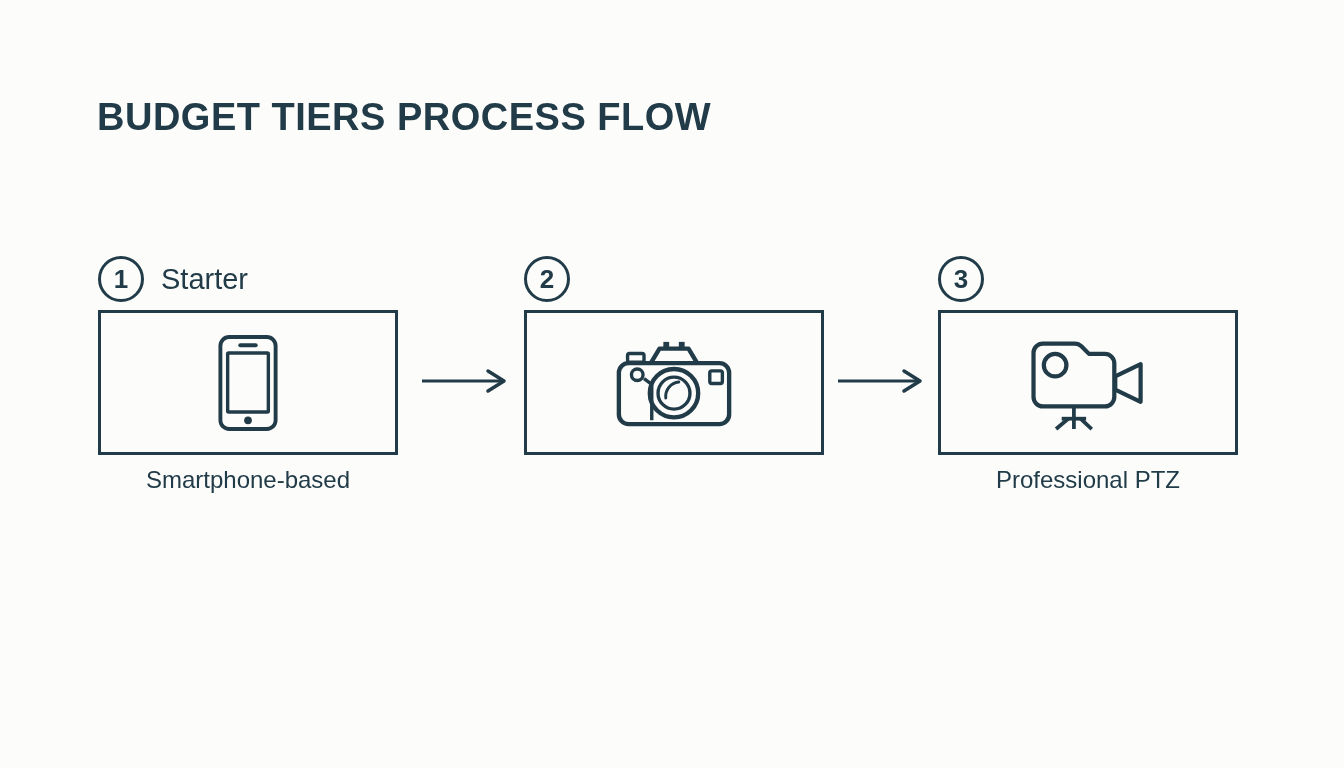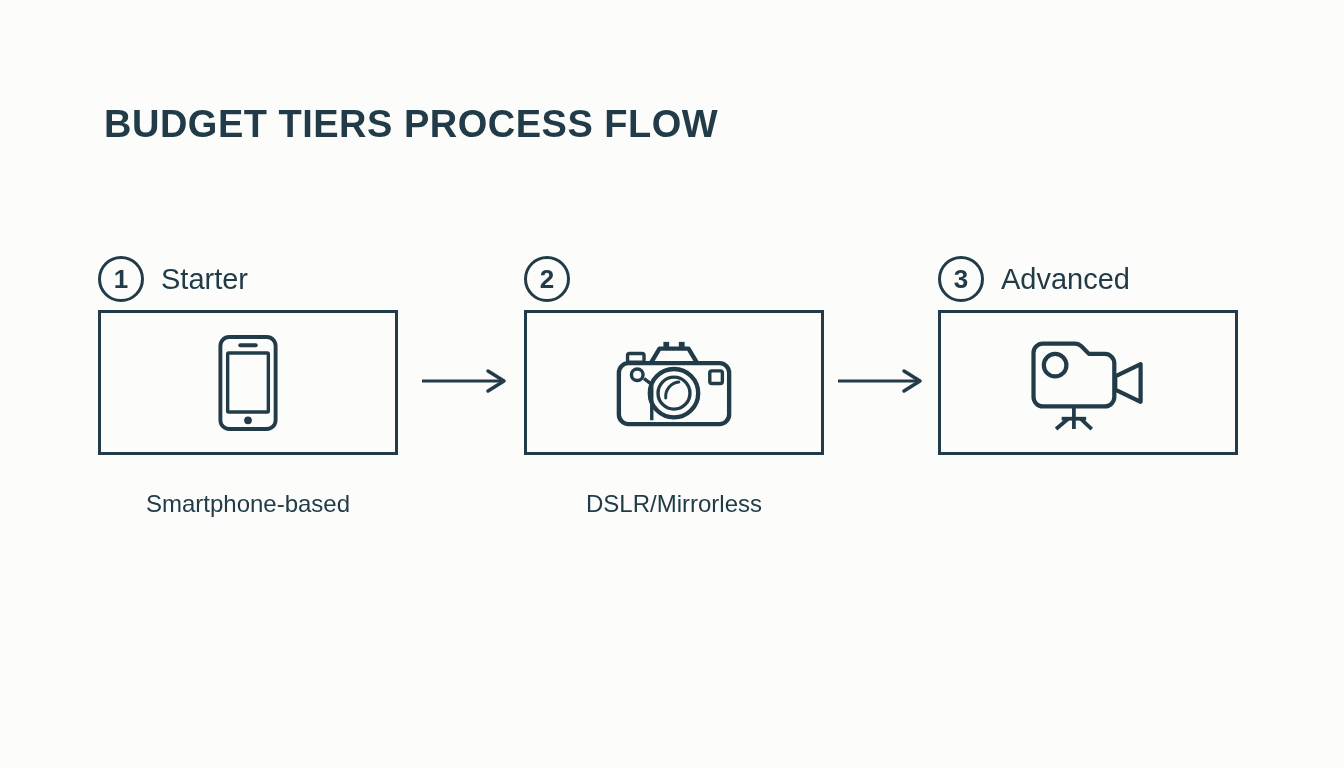--- a/index.html
+++ b/index.html
@@ -14,21 +14,21 @@
     height: 768px;
     background: var(--background);
     font-family: "Liberation Sans", sans-serif;
     color: var(--ink);
     overflow: hidden;
   }
   .title {
     position: absolute;
     left: 97px;
     top: 96px;
-    margin: 7px;
+    margin: 0;
     font-size: 38px;
     font-weight: bold;
     letter-spacing: 0.5px;
     color: var(--ink);
   }
   .step-header {
     position: absolute;
     top: 256px;
     height: 46px;
     display: flex;
@@ -70,21 +70,20 @@
     color: var(--ink);
   }
   .caption {
     position: absolute;
     top: 466px;
     width: 300px;
     text-align: center;
     font-size: 24px;
     color: var(--ink);
     white-space: nowrap;
-    margin-top: 24px;
   }
   .at-box1 { left: 98px; }
   .at-box2 { left: 524px; }
   .at-box3 { left: 938px; }
   .at-arrow1 { left: 420px; }
   .at-arrow2 { left: 836px; }
 </style>
 </head>
 <body>
 
@@ -100,21 +99,20 @@
   </div>
   <div class="step-header at-box2">
     <span class="badge">
         <span>2</span>
       </span>
   </div>
   <div class="step-header at-box3">
     <span class="badge">
         <span>3</span>
       </span>
-    <span class="step-label">Advanced</span>
   </div>
 
   <div class="box at-box1">
     <svg width="62" height="98" viewBox="0 0 64 100" fill="none" stroke="currentColor">
       <rect x="3.5" y="2.5" width="57" height="95" rx="9" stroke-width="4"></rect>
       <line x1="24" y1="11" x2="40" y2="11" stroke-width="4" stroke-linecap="round"></line>
       <rect x="11" y="19" width="42" height="61" rx="1" stroke-width="3.5"></rect>
       <circle cx="32" cy="88.5" r="4" fill="currentColor" stroke="none"></circle>
     </svg>
   </div>
@@ -150,15 +148,15 @@
   <svg class="arrow at-arrow1" width="88" height="26" viewBox="0 0 88 26" fill="none" stroke="currentColor">
     <line x1="2" y1="13" x2="82" y2="13" stroke-width="3"></line>
     <path d="M68,3 L84,13 L68,23" stroke-width="3.5" stroke-linecap="round" stroke-linejoin="round"></path>
   </svg>
   <svg class="arrow at-arrow2" width="88" height="26" viewBox="0 0 88 26" fill="none" stroke="currentColor">
     <line x1="2" y1="13" x2="82" y2="13" stroke-width="3"></line>
     <path d="M68,3 L84,13 L68,23" stroke-width="3.5" stroke-linecap="round" stroke-linejoin="round"></path>
   </svg>
 
   <div class="caption at-box1">Smartphone-based</div>
-  <div class="caption at-box2">DSLR/Mirrorless</div>
+  <div class="caption at-box3">Professional PTZ</div>
 
 </div>
 
 </body></html>

